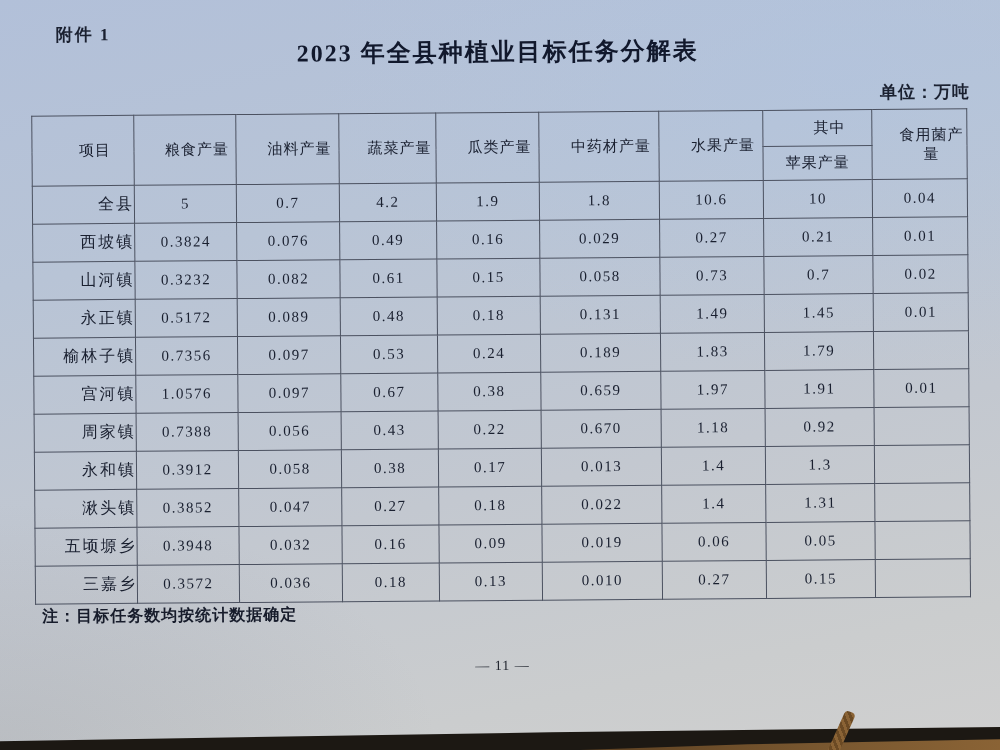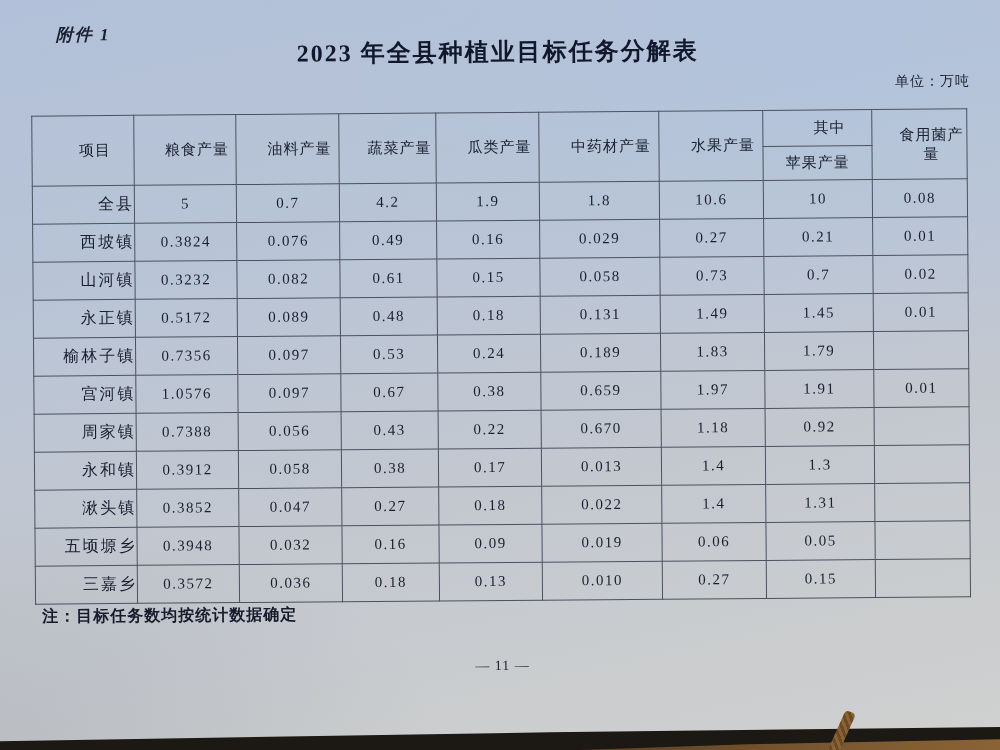--- a/index.html
+++ b/index.html
@@ -15,23 +15,23 @@
   
   .table-edge{position:absolute;left:0;right:0;bottom:0;height:34px;background:#1c1813;
     clip-path:polygon(0% 74%,55% 48%,100% 32%,100% 100%,0% 100%);z-index:5;}
   .wood-strip{position:absolute;right:0;bottom:0;width:420px;height:15px;background:linear-gradient(90deg,#5d4122,#7a5830 60%,#8a6335);
     clip-path:polygon(0% 100%,40% 62%,100% 28%,100% 100%);z-index:6;}
   .rope{position:absolute;left:836px;top:710px;width:11px;height:46px;background:repeating-linear-gradient(45deg,#8a6335 0 3px,#6b4a24 3px 6px);
     transform:rotate(24deg);border-radius:4px;z-index:7;}
 
   .paper-content{position:absolute;inset:0;transform:rotate(-0.45deg);transform-origin:500px 340px;color:#1a2030;}
 
-  .attachment{position:absolute;left:58px;top:20px;font-size:17px;font-weight:bold;font-style:italic;letter-spacing:2px;}
+  .attachment{position:absolute;left:58px;top:20px;font-size:17px;font-weight:bold;letter-spacing:2px;}
   .doc-title{position:absolute;left:0;top:36px;width:1000px;text-align:center;font-size:24px;font-weight:bold;letter-spacing:2px;color:#11182c;}
-  .unit{position:absolute;right:28px;top:76px;font-size:14px;letter-spacing:1px;}
+  .unit{position:absolute;right:28px;top:84px;font-size:17px;letter-spacing:1px;font-weight:bold;}
 
   table.main{position:absolute;left:33px;top:112px;border-collapse:collapse;table-layout:fixed;}
   table.main td,table.main th{
     border:1px solid #4b5160;font-weight:normal;text-align:center;vertical-align:middle;
     padding:0;color:#1a2030;background:transparent;
   }
   table.main{border:1.5px solid #434a59;}
   thead th{font-size:15px;letter-spacing:1px;}
   thead tr.h1 th{height:35px;padding-left:24px;}
   thead tr.h2 th{height:33px;}
@@ -85,21 +85,21 @@
     <tbody>
         <tr>
           <td class="rowlabel">全县</td>
           <td>5</td>
           <td>0.7</td>
           <td>4.2</td>
           <td>1.9</td>
           <td>1.8</td>
           <td>10.6</td>
           <td>10</td>
-          <td>0.08</td>
+          <td>0.04</td>
         </tr>
         <tr>
           <td class="rowlabel">西坡镇</td>
           <td>0.3824</td>
           <td>0.076</td>
           <td>0.49</td>
           <td>0.16</td>
           <td>0.029</td>
           <td>0.27</td>
           <td>0.21</td>

